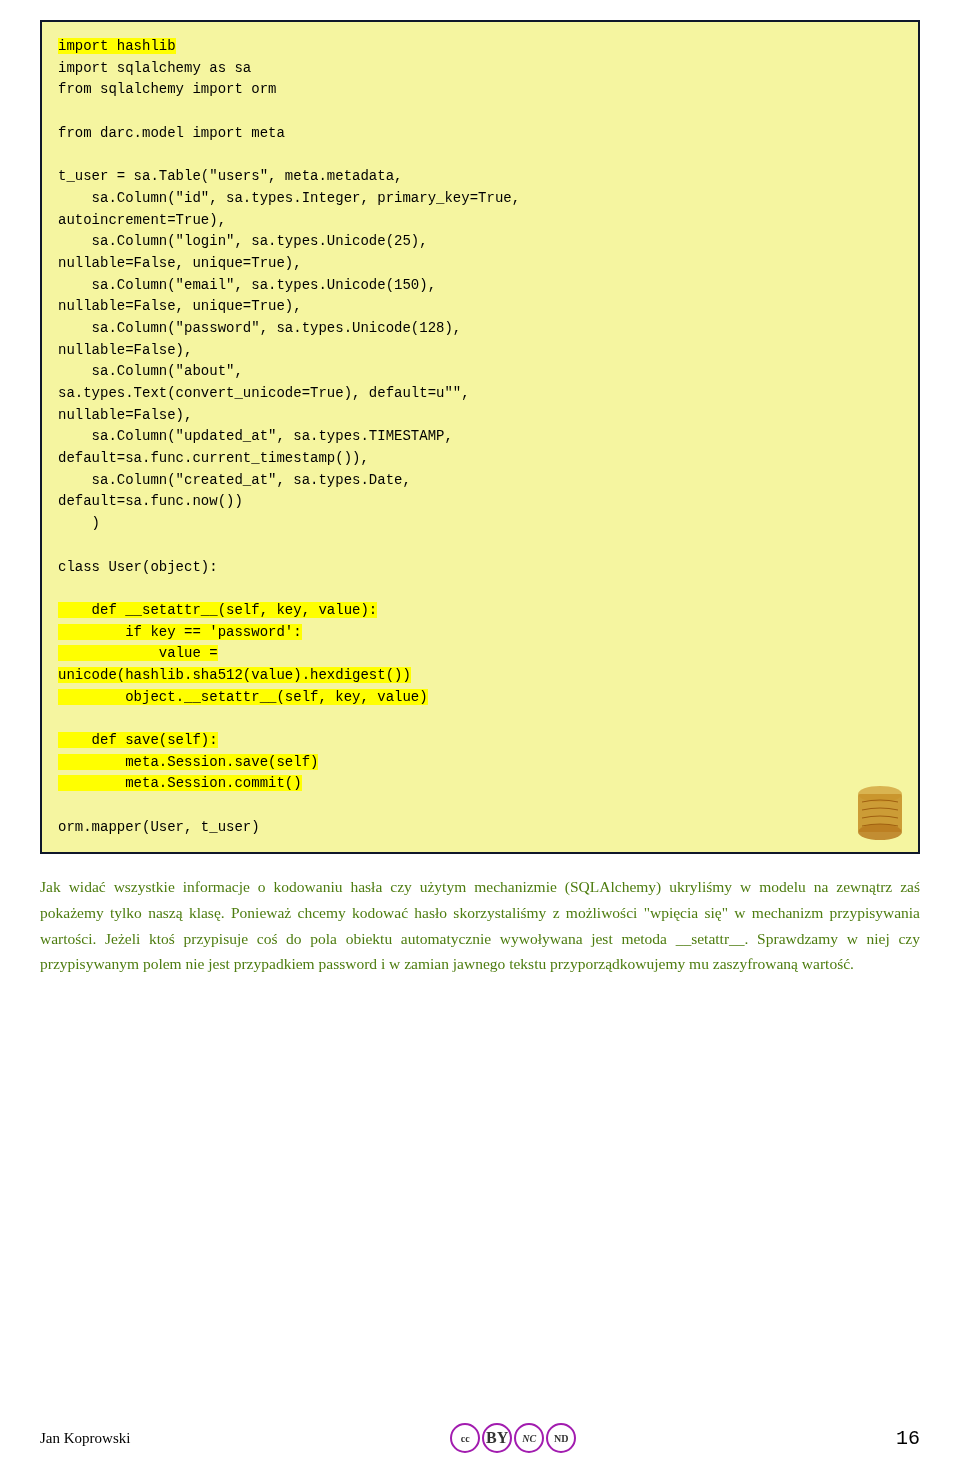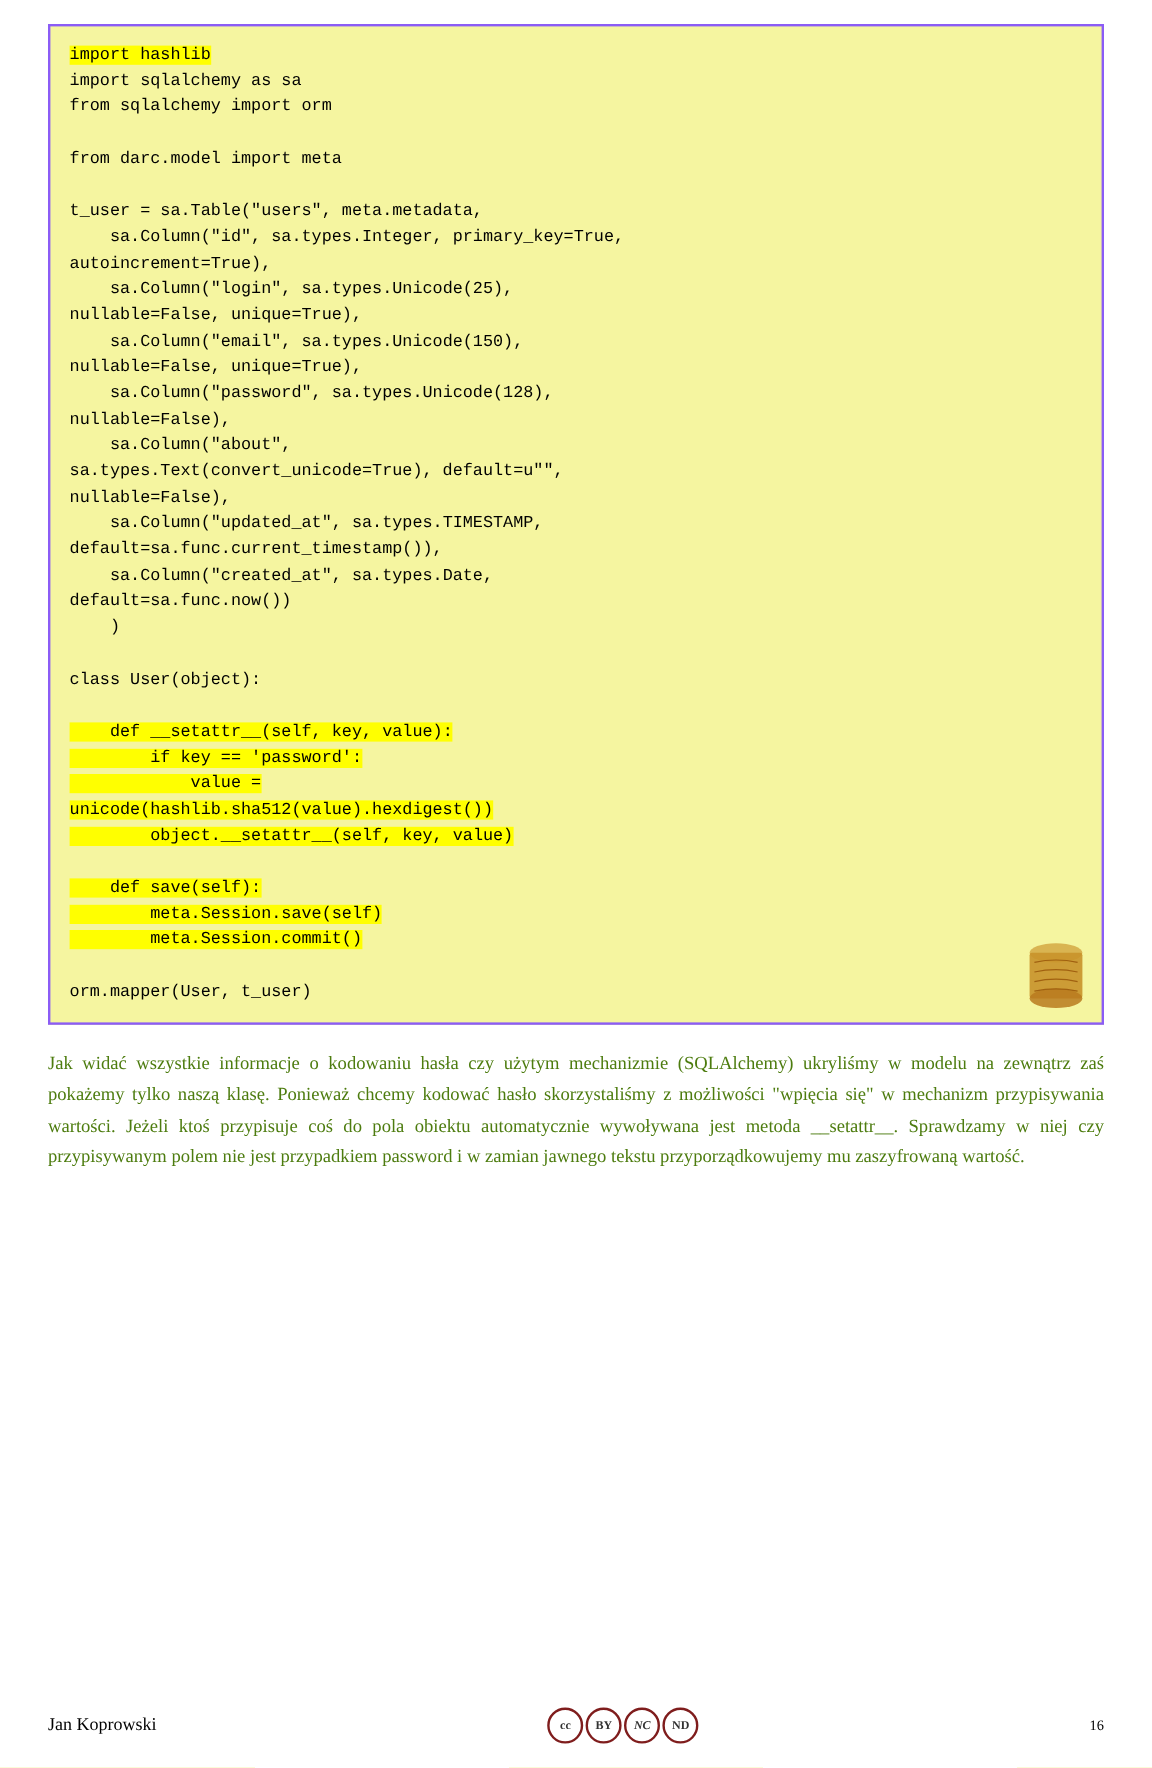--- a/index.html
+++ b/index.html
@@ -16,21 +16,21 @@
     .page-container {
       width: 960px;
       min-height: 1473px;
       padding: 20px 40px 60px 40px;
       position: relative;
     }
 
     
     .code-block {
       background: #f5f5a0;
-      border: 2px solid #8b5cf6;
+      border: 2px solid #0f172a;
       padding: 14px 16px;
       margin-bottom: 20px;
       font-family: 'Courier New', Courier, monospace;
       font-size: 14px;
       line-height: 1.5;
       color: #000000;
       position: relative;
       overflow: hidden;
     }
 
@@ -71,37 +71,37 @@
       padding: 0 40px;
     }
 
     .footer-author {
       font-family: Georgia, serif;
       font-size: 15px;
       color: #000;
     }
 
     .footer-page {
-      font-family: Liberation Serif, serif;
-      font-size: 12px;
+      font-family: Liberation Mono, monospace;
+      font-size: 20px;
       color: #000;
     }
 
     
     .cc-icons {
       display: flex;
       align-items: center;
       gap: 2px;
     }
 
     .cc-circle {
       width: 30px;
       height: 30px;
       border-radius: 50%;
-      border: 2px solid #7f1d1d;
+      border: 2px solid #a21caf;
       display: flex;
       align-items: center;
       justify-content: center;
       font-size: 12px;
       font-weight: bold;
       color: #333;
       background: #fff;
     }
 
     
@@ -181,21 +181,21 @@
 
   <div class="description-text">
     <span>Jak widać wszystkie informacje o kodowaniu hasła czy użytym mechanizmie (SQLAlchemy) ukryliśmy w modelu na zewnątrz zaś pokażemy tylko naszą klasę. Ponieważ chcemy kodować hasło skorzystaliśmy z możliwości "wpięcia się" w mechanizm przypisywania wartości. Jeżeli ktoś przypisuje coś do pola obiektu automatycznie wywoływana jest metoda __setattr__. Sprawdzamy w niej czy przypisywanym polem nie jest przypadkiem password i w zamian jawnego tekstu przyporządkowujemy mu zaszyfrowaną wartość.</span>
   </div>
 
   <div class="footer">
     <span class="footer-author">Jan Koprowski</span>
 
     <div class="cc-icons">
       <div class="cc-circle" style="font-size:10px; font-weight:bold;">cc</div>
-      <div class="cc-circle" style="font-size:10px;">BY</div>
+      <div class="cc-circle" style="font-size:16px;">BY</div>
       <div class="cc-circle" style="font-size:10px;font-style:italic;">NC</div>
       <div class="cc-circle" style="font-size:10px;">ND</div>
     </div>
 
     <span class="footer-page">16</span>
   </div>
 
 </div>
 
 </body></html>

